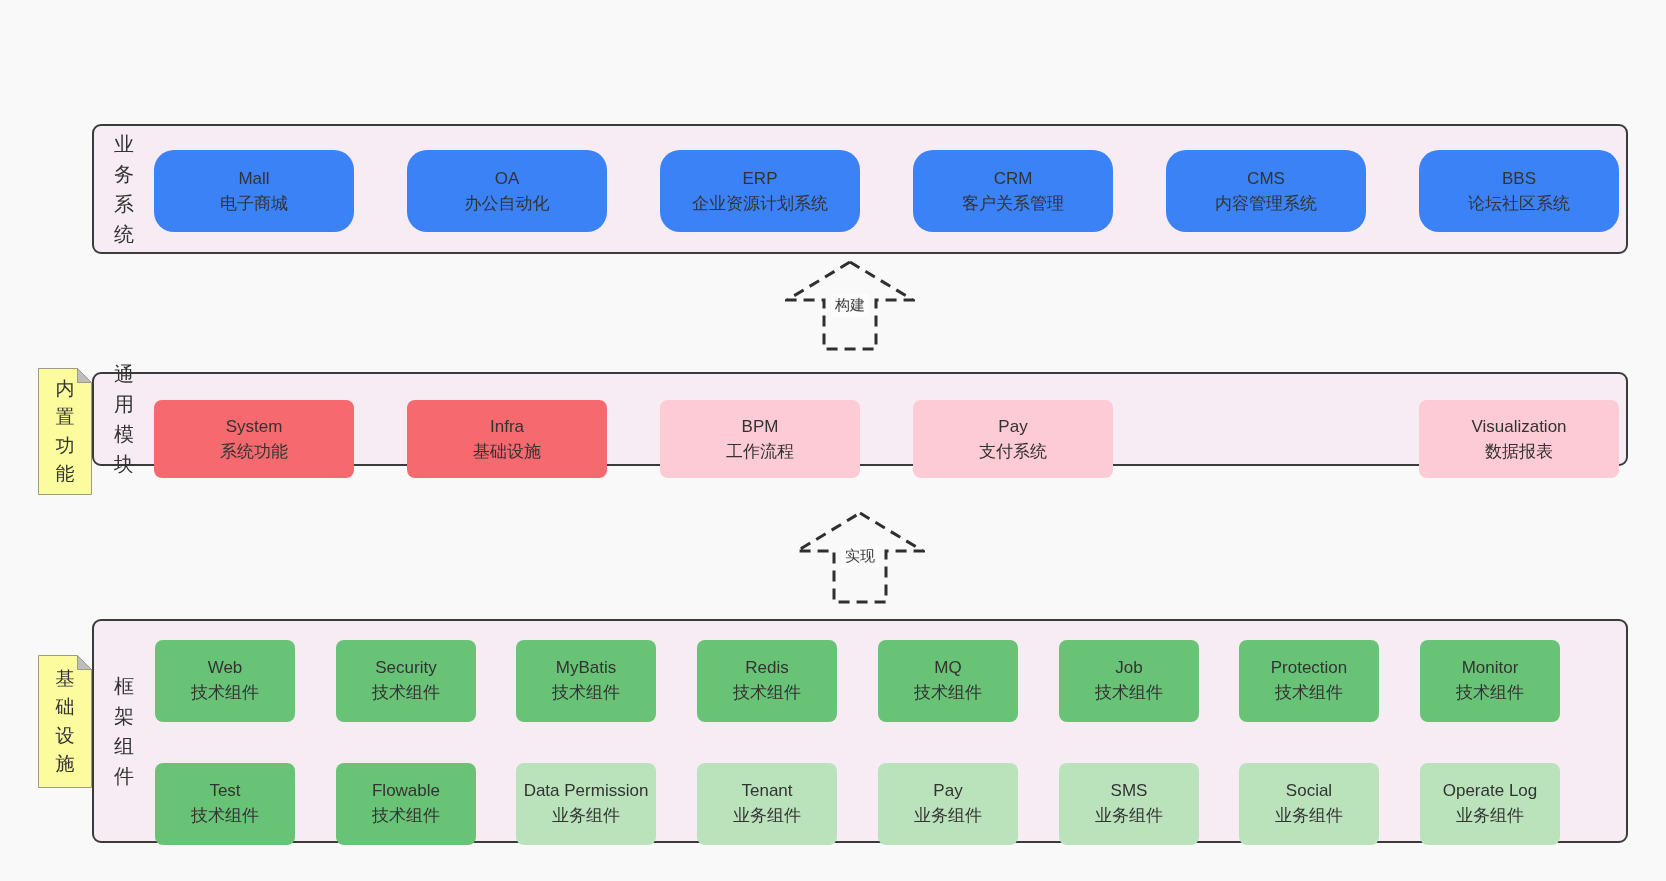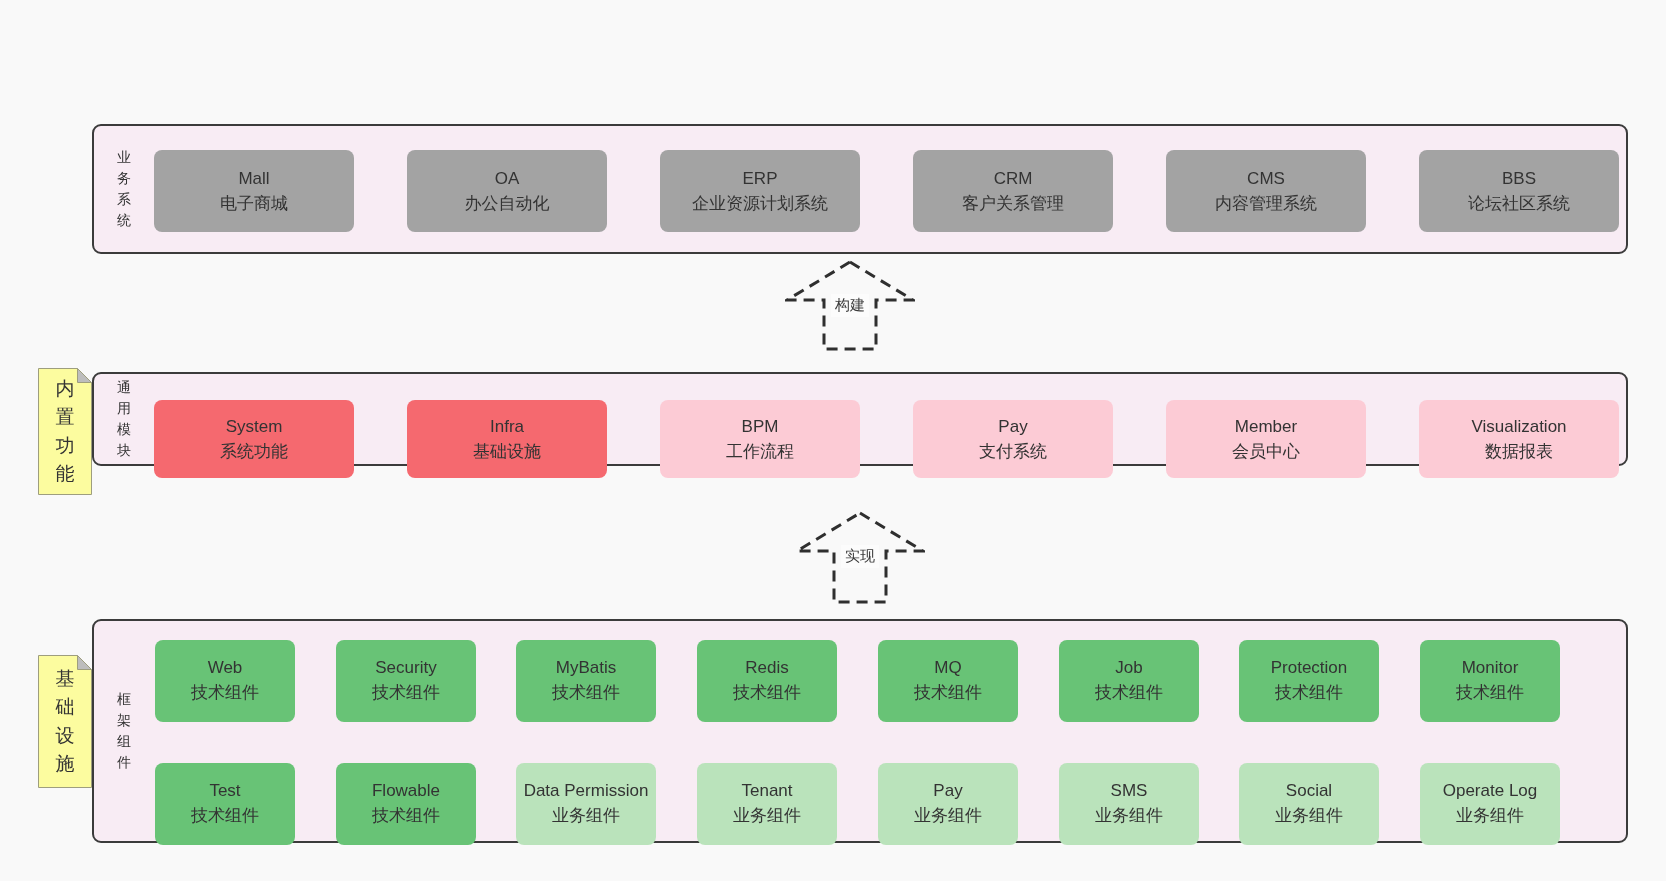--- a/index.html
+++ b/index.html
@@ -26,21 +26,21 @@
   .band3{top:619px;height:224px;}
 
   .band-label{
     position:absolute;left:10px;top:50%;
     transform:translateY(-50%);
     width:40px;text-align:center;
   }
   .vtext{
     display:inline-block;
     width:1.25em;
-    font-size:14px;line-height:1.5;
+    font-size:20px;line-height:1.5;
     word-break:break-all;
     color:#333333;
   }
 
   
   .box{
     position:absolute;
     border-radius:8px;
     display:flex;flex-direction:column;
     align-items:center;justify-content:center;
@@ -52,21 +52,21 @@
   }
   .band1 .box{top:24px;width:200px;height:82px;}
   .band2 .box{top:26px;width:200px;height:78px;}
   .band3 .box{width:140px;height:82px;line-height:1.45;padding-left:6px;}
   .r1{top:19px;}
   .r2{top:122px;margin-top:20px;}
 
   .c1{left:60px}.c2{left:313px}.c3{left:566px}.c4{left:819px}.c5{left:1072px}.c6{left:1325px}
   .k1{left:61px}.k2{left:242px}.k3{left:422px}.k4{left:603px}.k5{left:784px}.k6{left:965px}.k7{left:1145px}.k8{left:1326px}
 
-  .blue{background:#a3a3a3;}
+  .blue{background:#3b82f6;border-radius:20px;}
   .red{background:#f5696f;}
   .pink{background:#fccbd5;}
   .gdark{background:#68c376;}
   .glight{background:#bae3bb;}
 
   
   .arrow{position:absolute;width:130px;}
   .arrow1{left:785px;top:260px;height:92px;}
   .arrow2{left:795px;top:511px;height:94px;}
   .arrow svg{display:block;width:100%;height:100%;}
@@ -155,24 +155,20 @@
       <div>基础设施</div>
     </div>
     <div class="box pink c3">
       <div>BPM</div>
       <div>工作流程</div>
     </div>
     <div class="box pink c4">
       <div>Pay</div>
       <div>支付系统</div>
     </div>
-    <div class="box pink c5">
-      <div>Member</div>
-      <div>会员中心</div>
-    </div>
     <div class="box pink c6">
       <div>Visualization</div>
       <div>数据报表</div>
     </div>
   </section>
 
   <div class="arrow arrow2">
     <svg viewBox="0 0 130 94">
       <polygon points="65,2 128,40 91,40 91,91 39,91 39,40 2,40" fill="none" stroke="#2f2f2f" stroke-width="3" stroke-dasharray="11,7"></polygon>
     </svg>

